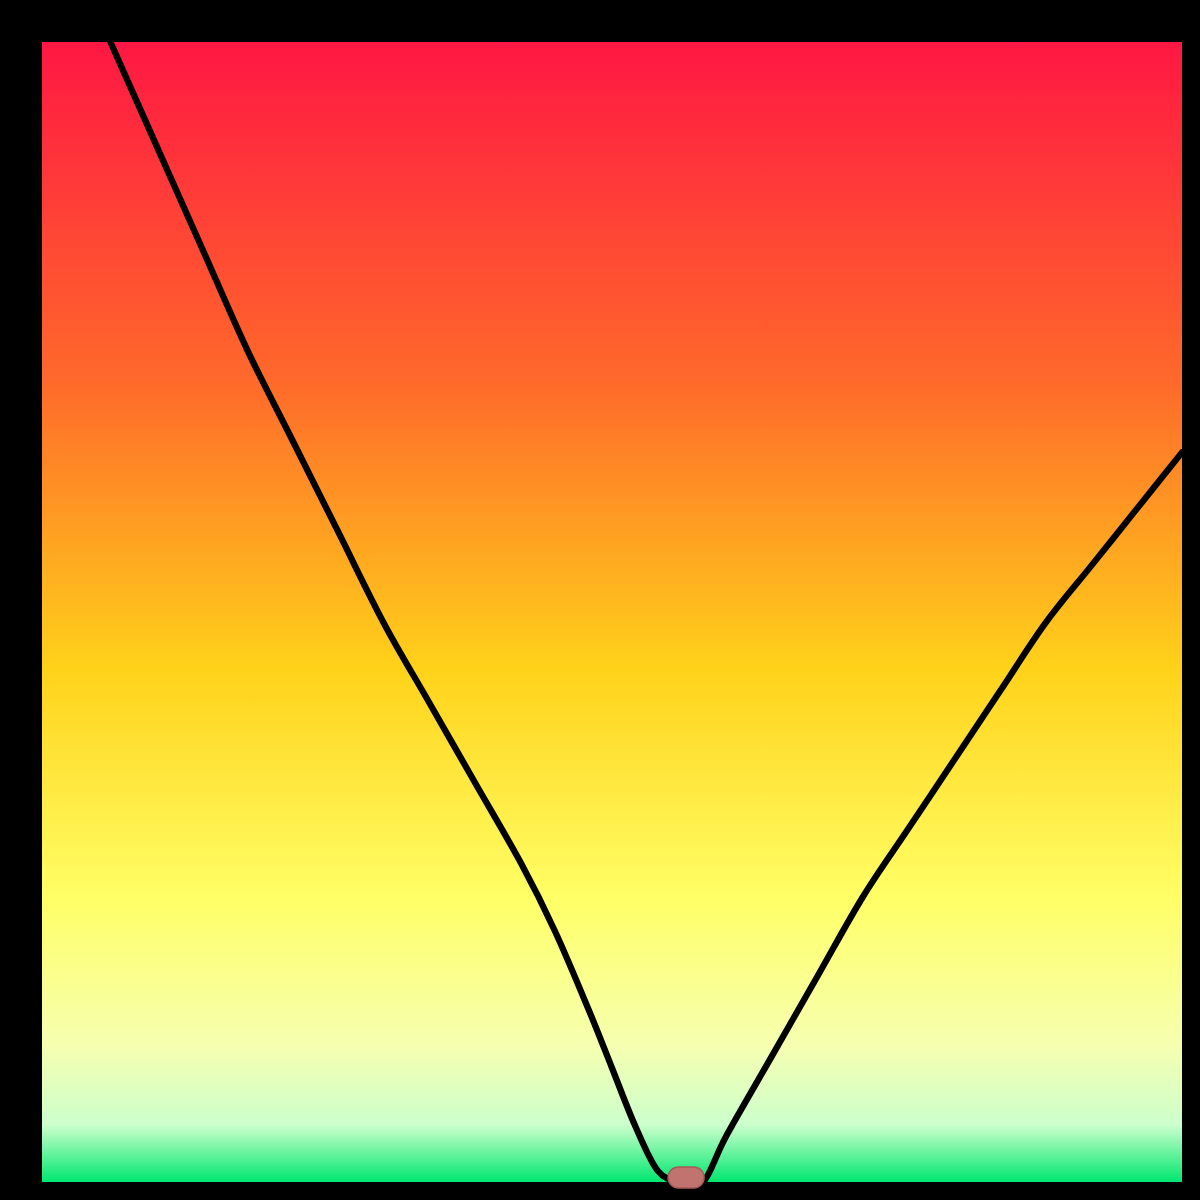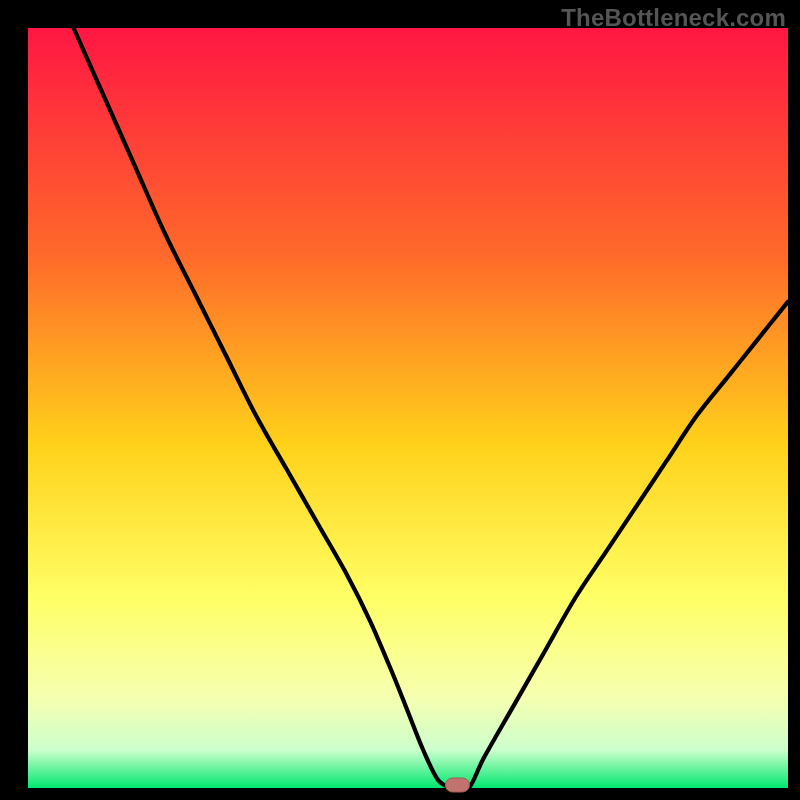--- a/index.html
+++ b/index.html
@@ -27,21 +27,20 @@
     z-index: 10;
   }
   svg {
     display: block;
   }
 </style>
 </head>
 <body>
 
 <div class="chart-wrap">
-  <div class="watermark">TheBottleneck.com</div>
 
   <svg id="chart-svg" width="800" height="800" viewBox="0 0 800 800">
     <defs>
       <linearGradient id="bg-grad" x1="0" y1="0" x2="0" y2="1">
         <stop id="g0" offset="0%" stop-color="#ff1743"></stop>
         <stop id="g1" offset="30%" stop-color="#ff6a2a"></stop>
         <stop id="g2" offset="55%" stop-color="#ffd21a"></stop>
         <stop id="g3" offset="75%" stop-color="#ffff66"></stop>
         <stop id="g4" offset="88%" stop-color="#f6ffb0"></stop>
         <stop id="g5" offset="95%" stop-color="#ccffcc"></stop>

